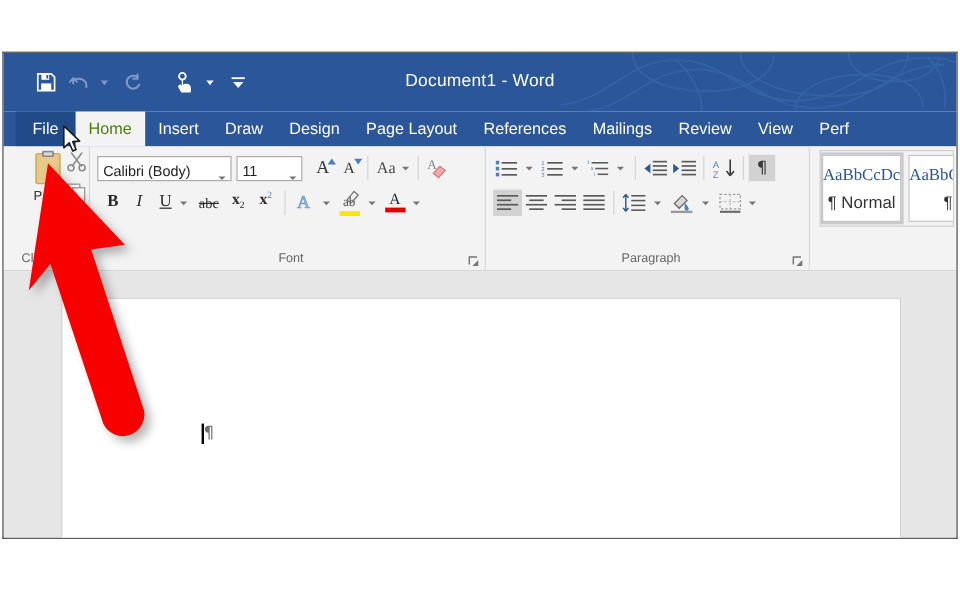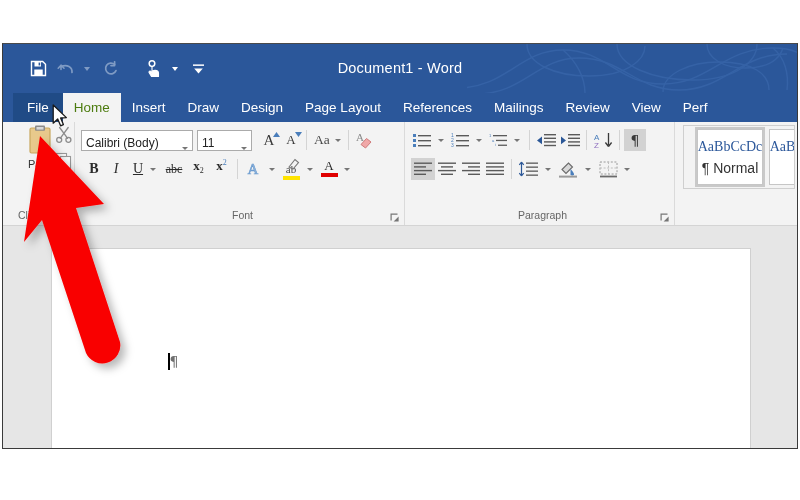--- a/index.html
+++ b/index.html
@@ -189,21 +189,21 @@
   }
   .style-card.sel { outline: 2px solid #c9c9c9; }
   .style-aa { font-family: "Liberation Serif", serif; font-size: 14px; color: #2b579a; white-space: nowrap; }
   .style-nm { font-size: 14px; color: #333; margin-top: 5px; white-space: nowrap; }
   .styles-frame {
     position: absolute; left: 4px; top: 3px;
     width: 112px; height: 64px;
     border: 1px solid #cfcfcf;
     background: #f3f3f3;
     box-sizing: border-box;
-    display: flex; align-items: center; padding-left: 13px; gap: 6px;
+    display: flex; align-items: center; padding-left: 1px; gap: 6px;
     overflow: hidden;
   }
 
   
   .workspace {
     position: relative;
     height: 272px;
     background: #e6e6e6;
   }
   .page {

